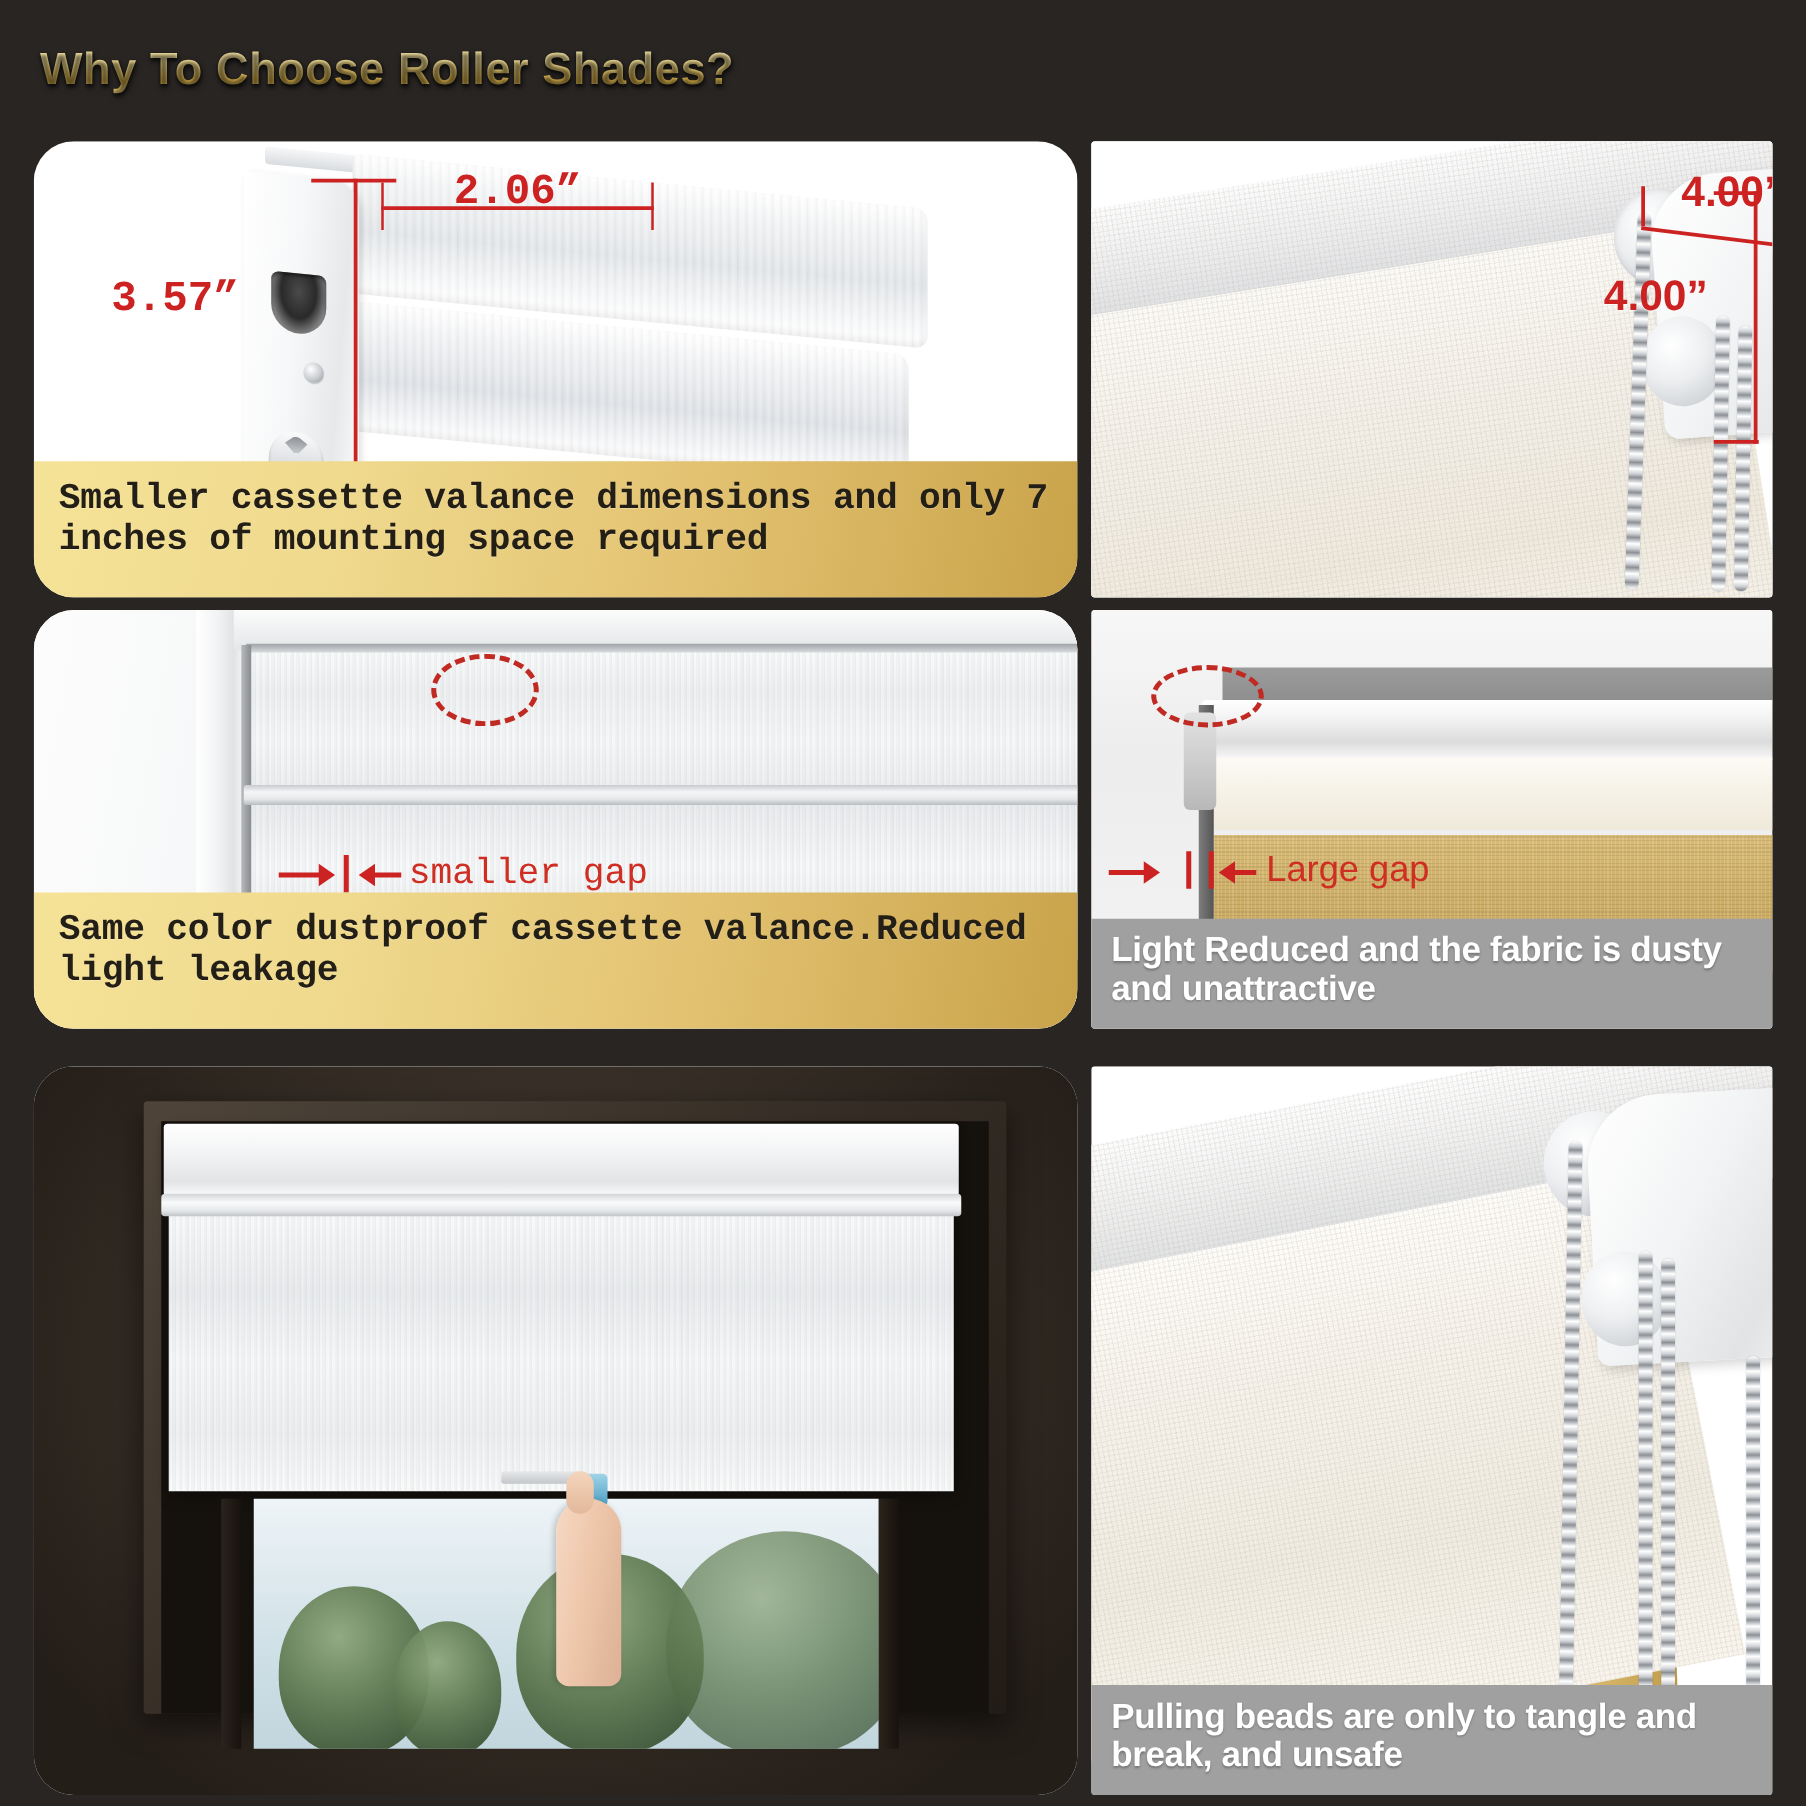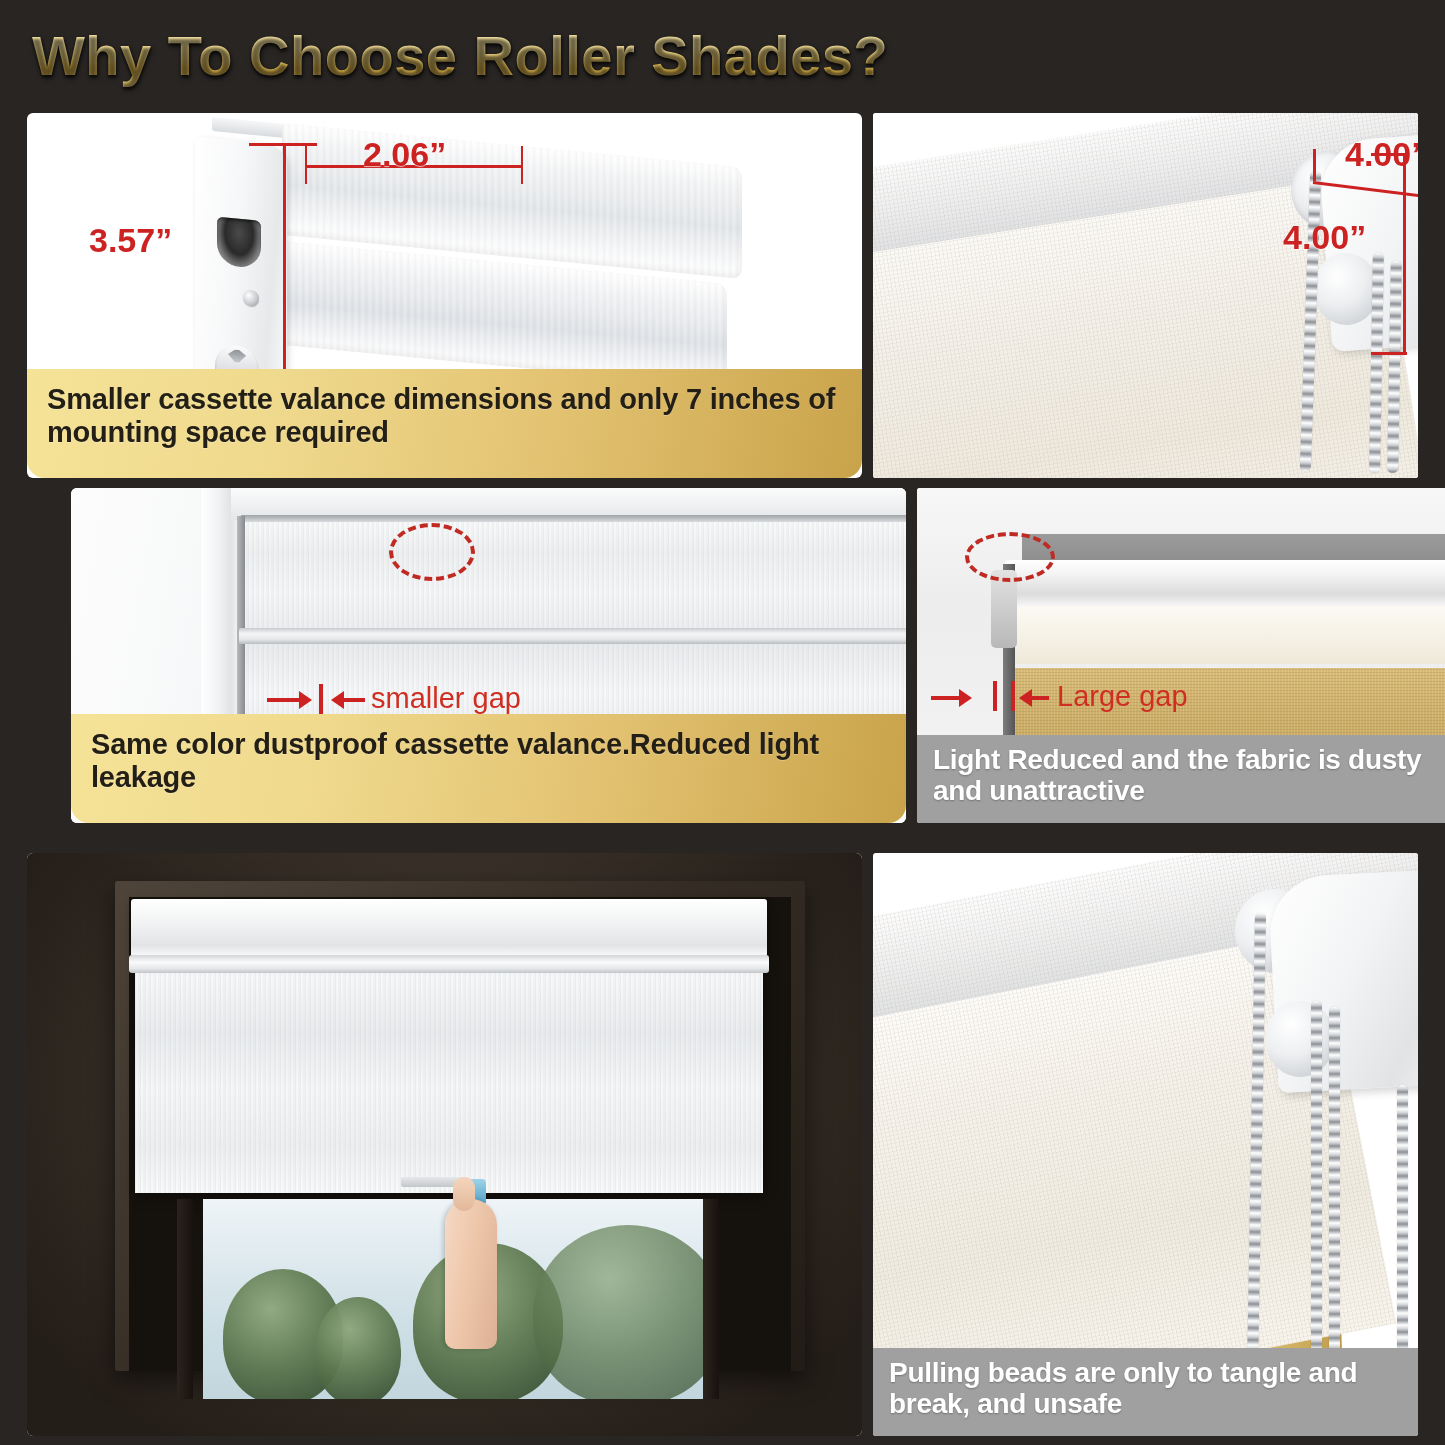--- a/index.html
+++ b/index.html
@@ -10,45 +10,45 @@
     overflow:hidden;
     position:relative;
   }
 
   
   .title-bar {
     position:absolute; left:0; top:0; width:1445px; height:110px;
     display:flex; align-items:center; padding-left:32px;
   }
   .title-text {
-    font-size:56px; font-weight:bold; letter-spacing:0.5px;
+    font-size:36px; font-weight:bold; letter-spacing:0.5px;
     background:linear-gradient(180deg,#fdf0b8 0%,#f3dd93 38%,#cfa945 72%,#e8cd7c 100%);
     -webkit-background-clip:text; background-clip:text;
     color:transparent; -webkit-text-fill-color:transparent;
     text-shadow:0 2px 3px rgba(0,0,0,0.55);
     filter:drop-shadow(1px 2px 2px rgba(0,0,0,0.6));
     white-space:nowrap;
   }
 
   
   .panel { position:absolute; overflow:hidden; }
   .panel-img {
     position:absolute; left:0; top:0; width:100%; height:100%;
     background:#fff; overflow:hidden;
   }
 
   
   .left-panel  { left:27px;  width:835px; }
   .right-panel { left:873px; width:545px; }
 
   .row1 { top:113px; height:365px; }
-  .row2 { top:488px; height:335px;margin-left:44px; }
+  .row2 { top:488px; height:335px; }
   .row3 { top:853px; height:583px; }
 
-  .left-panel  { border-radius:6px; }
+  .left-panel  { border-radius:32px;font-family:Liberation Mono, monospace; }
   .right-panel { border-radius:3px; }
 
   
   .cap-gold {
     position:absolute; left:0; right:0; bottom:0;
     background:linear-gradient(100deg,#f5e398 0%,#efd98d 30%,#e3c372 62%,#c9a34a 100%);
     border-radius:0 0 18px 18px;
     padding:14px 20px 30px 20px;
     color:#231f16;
     font-size:29px; font-weight:bold; line-height:1.12;

